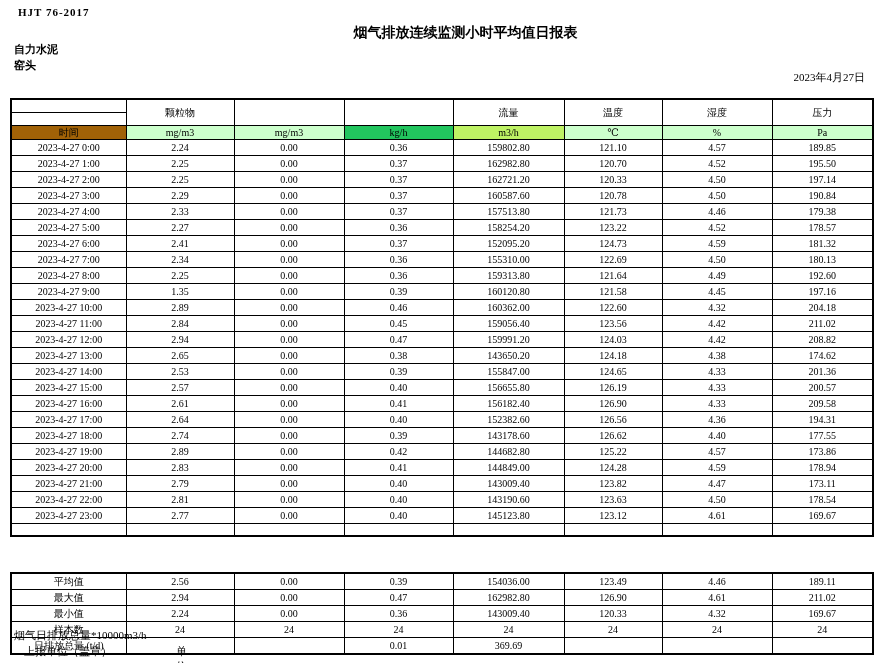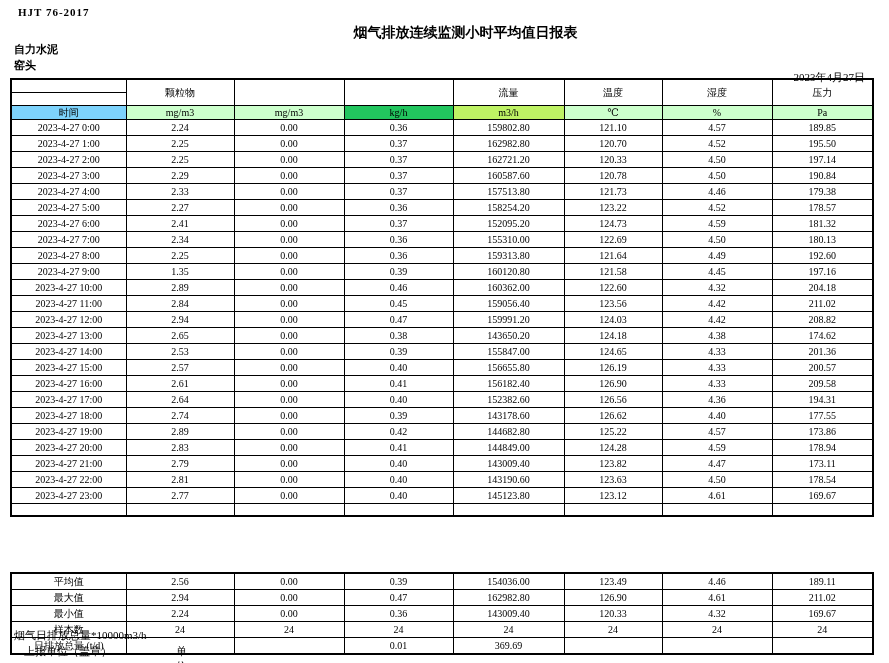--- a/index.html
+++ b/index.html
@@ -10,21 +10,21 @@
   }
   .std{position:absolute;left:18px;top:6px;font-size:11px;font-weight:bold;letter-spacing:1px;}
   .title{position:absolute;left:0;top:24px;width:889px;text-align:center;font-size:14px;font-weight:bold;padding-left:21px;}
   .company{position:absolute;left:14px;top:42px;font-size:11px;font-weight:bold;}
   .station{position:absolute;left:14px;top:58px;font-size:11px;font-weight:bold;}
   .date{position:absolute;right:24px;top:70px;font-size:11px;}
   table.main{
     position:absolute;left:10px;border-collapse:collapse;table-layout:fixed;
     width:862px;border:2px solid #000;
   }
-  #t1{top:78px;border-radius:30px;}
+  #t1{top:98px;border-radius:30px;}
   #t2{top:572px;}
   table.main td{
     border:1px solid #000;font-size:10px;text-align:center;vertical-align:middle;
     padding:0;overflow:hidden;white-space:nowrap;height:15px;line-height:15px;
   }
   tr.h1 td{height:12px;line-height:12px;}
   tr.units td{height:13px;line-height:13px;}
   tr.blank td{height:11px;line-height:11px;}
   td.lbl-left{text-align:left;padding-left:6px;}
   .footnote{position:absolute;left:14px;top:628px;font-size:11px;}
@@ -59,21 +59,21 @@
       <td rowspan="2"></td>
       <td rowspan="2">流量</td>
       <td rowspan="2">温度</td>
       <td rowspan="2">湿度</td>
       <td rowspan="2">压力</td>
     </tr>
     <tr class="h1">
       <td></td>
     </tr>
     <tr class="units" id="units-row">
-        <td style="background: #7dd3fc;">时间</td>
+        <td style="background: #a16207;">时间</td>
         <td style="background: rgb(204, 255, 204);">mg/m3</td>
         <td style="background: rgb(204, 255, 204);">mg/m3</td>
         <td style="background: #22c55e;">kg/h</td>
         <td style="background: #bef264; text-align: center;">m3/h</td>
         <td style="background: rgb(204, 255, 204);">℃</td>
         <td style="background: rgb(204, 255, 204);">%</td>
         <td style="background: rgb(204, 255, 204);">Pa</td>
       </tr>
   </tbody>
   <tbody id="data-rows">

